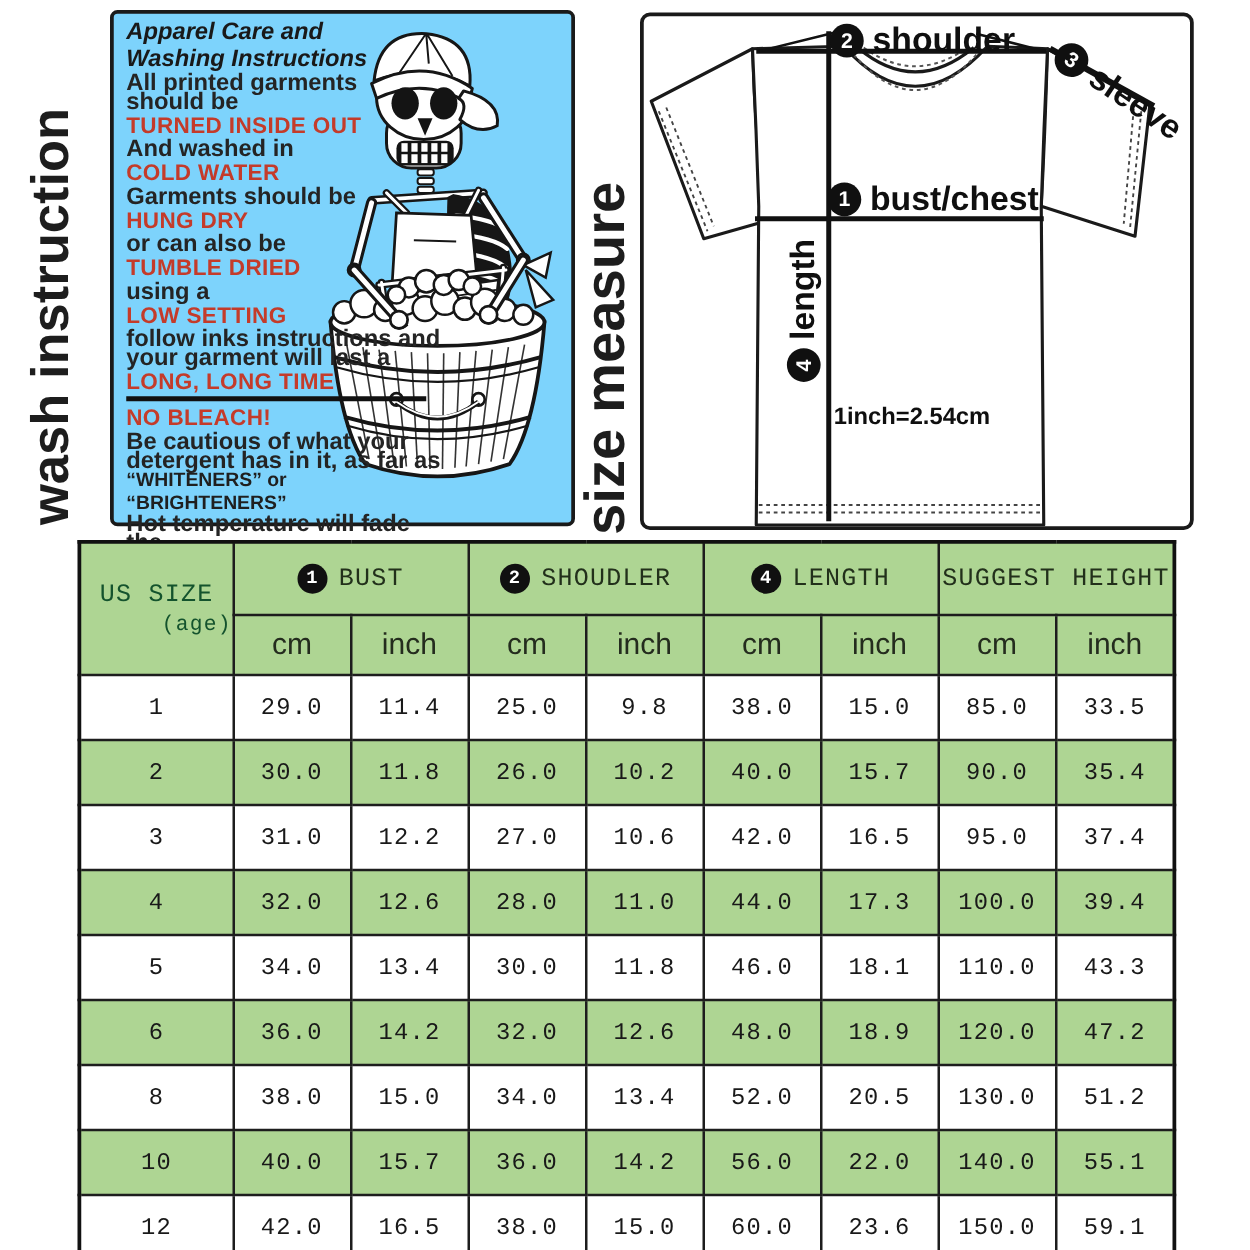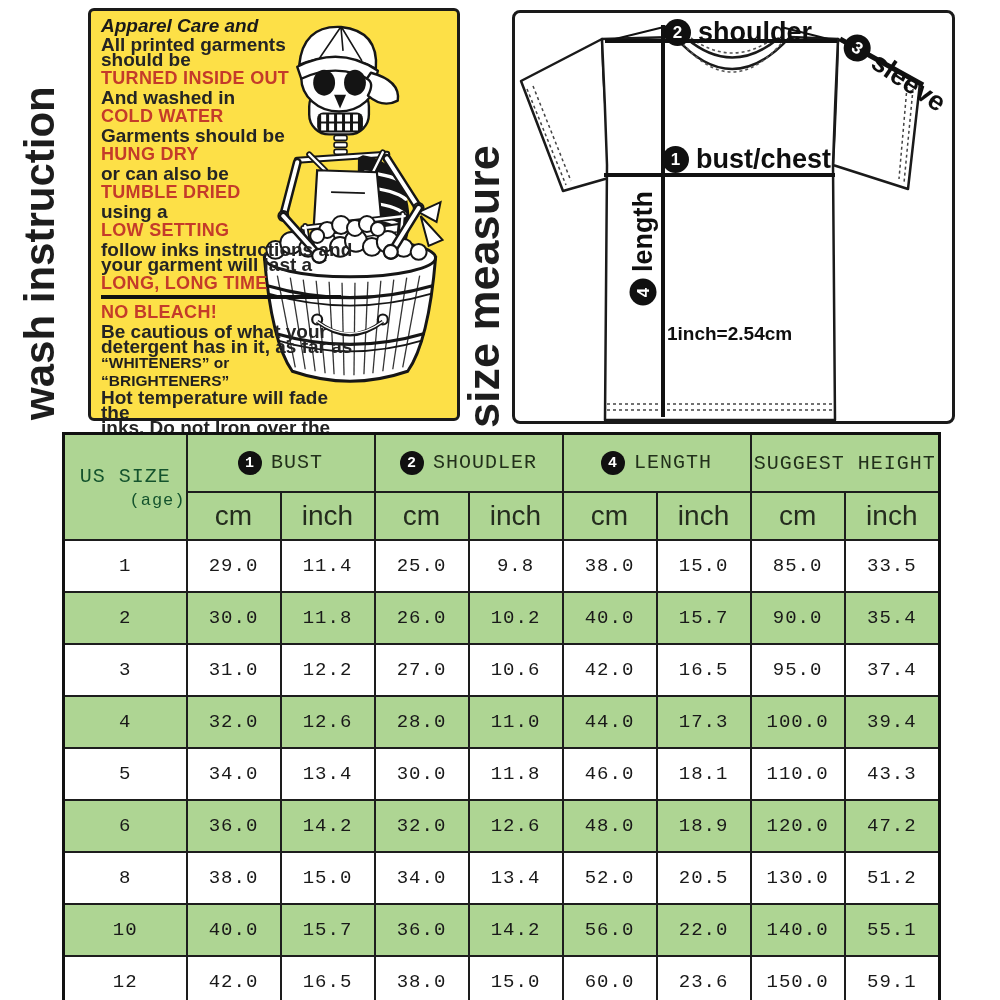--- a/index.html
+++ b/index.html
@@ -7,21 +7,21 @@
         font-family:"Liberation Sans","DejaVu Sans",sans-serif;color:#1c1c1c;}
 
   
   .vlabel{position:absolute;writing-mode:vertical-rl;transform:rotate(180deg);
           font-weight:600;color:#1d1d1d;white-space:nowrap;}
   .vlabel.wash{left:16px;top:98px;height:322px;font-size:42px;}
   .vlabel.size{left:458px;top:136px;height:292px;font-size:45px;}
 
   
   .wash-box{position:absolute;left:88px;top:8px;width:372px;height:413px;
-            border:3px solid #1a1a1a;border-radius:6px;background:#fde047;box-sizing:border-box;}
+            border:3px solid #1a1a1a;border-radius:6px;background:#7dd3fc;box-sizing:border-box;}
   .wash-art{position:absolute;left:156px;top:10px;width:205px;height:398px;}
   .wash-text{position:absolute;left:10px;top:4px;width:252px;}
   .wash-title{font-size:19px;line-height:22px;font-weight:800;font-style:italic;color:#191919;}
   .wl-plain{font-size:19px;line-height:15px;font-weight:700;color:#242424;}
   .wl-red,.wl-redline{font-size:18px;line-height:20px;font-weight:800;color:#c43b2a;
                       letter-spacing:.3px;margin:1px 0 2px;}
   .wl-quote{font-size:15.5px;line-height:18px;font-weight:800;color:#1f1f1f;}
   .wash-rule{border-top:4px solid #111;width:240px;margin:2px 0 3px;}
 
   
@@ -49,21 +49,21 @@
   .size-table thead tr.unit-row th{height:46px;}
   .size-table tbody td{height:50px;font-family:"Liberation Mono","DejaVu Sans Mono",monospace;
                        font-size:19px;font-weight:500;color:#191919;letter-spacing:1px;}
   .size-h{font-family:"Liberation Mono","DejaVu Sans Mono",monospace;font-size:20px;
           font-weight:500;color:#14532d;letter-spacing:1px;}
   .size-h .age{font-size:17px;margin-top:3px;text-align:right;}
   .group{font-family:"Liberation Mono","DejaVu Sans Mono",monospace;font-size:20px;
          font-weight:500;color:#22301b;letter-spacing:1px;}
   .group .cnum{width:24px;height:24px;flex:0 0 24px;font-size:15px;vertical-align:middle;
                margin-right:9px;display:inline-flex;}
-  .unit{font-size:28px;font-weight:500;color:#242c1e;font-family:"Liberation Sans","DejaVu Sans",sans-serif;}
+  .unit{font-size:24px;font-weight:500;color:#242c1e;font-family:"Liberation Sans","DejaVu Sans",sans-serif;}
 </style>
 </head>
 <body>
 
 <div class="page">
 
   <div class="vlabel wash">wash instruction</div>
 
   <div class="wash-box">
     <svg class="wash-art" viewBox="0 0 205 400">
@@ -173,20 +173,21 @@
 
       <path d="M36,196 L70,234 M172,188 L146,230" stroke="#161616" stroke-width="9" stroke-linecap="round"></path>
       <path d="M36,196 L70,234 M172,188 L146,230" stroke="#fff" stroke-width="4" stroke-linecap="round"></path>
       <circle cx="72" cy="236" r="7" fill="#fff" stroke="#161616" stroke-width="2.2"></circle>
       <circle cx="144" cy="232" r="7" fill="#fff" stroke="#161616" stroke-width="2.2"></circle>
       <path d="M66,240 Q72,246 79,240 M138,236 Q144,242 151,236" fill="none" stroke="#161616" stroke-width="1.8"></path>
     </svg>
 
     <div class="wash-text">
       <div class="wash-title">Apparel Care and</div>
+      <div class="wash-title">Washing Instructions</div>
       <div id="wash-lines">
           <div class="wl-plain">All printed garments should be</div>
           <div class="wl-red">TURNED INSIDE OUT</div>
           <div class="wl-plain">And washed in</div>
           <div class="wl-red">COLD WATER</div>
           <div class="wl-plain">Garments should be</div>
           <div class="wl-red">HUNG DRY</div>
           <div class="wl-plain">or can also be</div>
           <div class="wl-red">TUMBLE DRIED</div>
           <div class="wl-plain">using a</div>

